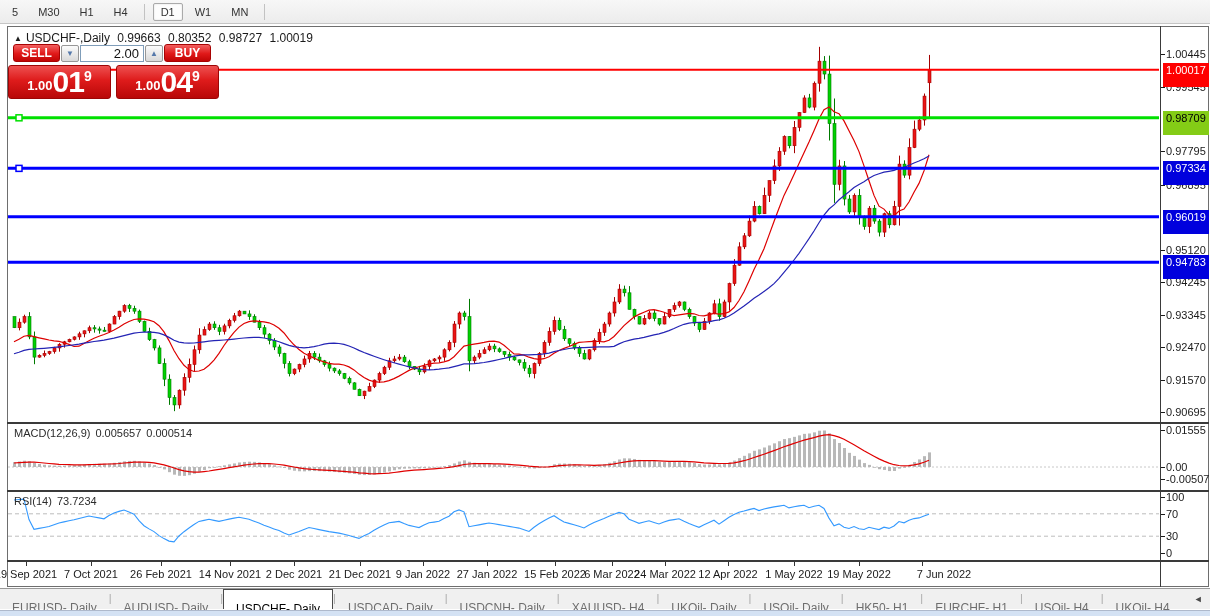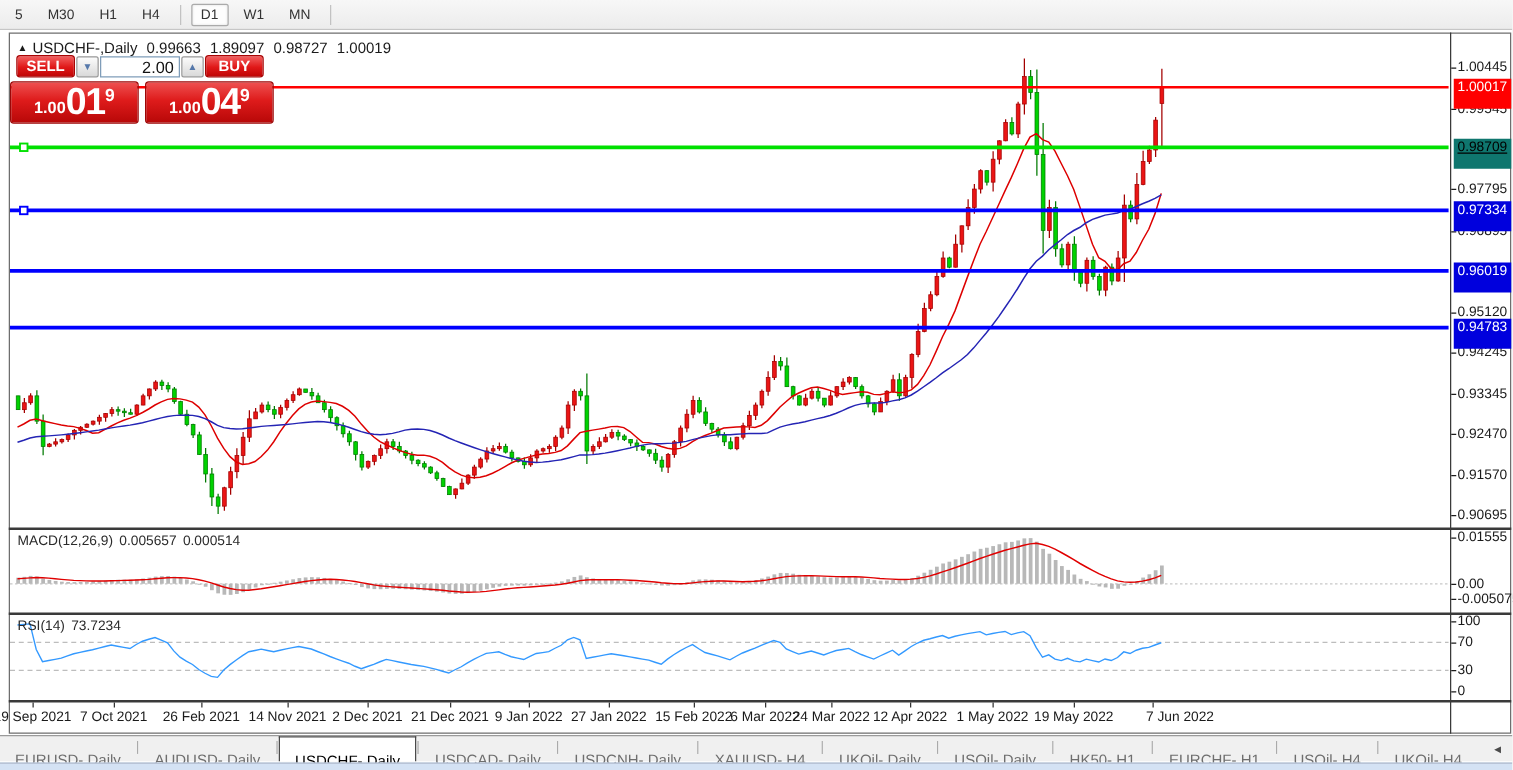--- a/index.html
+++ b/index.html
@@ -677,21 +677,21 @@
       <line x1="0" y1="21.799999999999997" x2="1151" y2="21.799999999999997" stroke="#bdbdbd" stroke-dasharray="4,3"></line>
       <line x1="0" y1="44.2" x2="1151" y2="44.2" stroke="#bdbdbd" stroke-dasharray="4,3"></line>
       <polyline points="6,8.0 11,7.5 16,7.1 21,27.6 26,37.3 31,36.4 36,35.5 41,34.5 46,32.7 51,31.0 56,29.9 61,28.8 66,27.8 71,26.5 76,25.2 81,24.0 86,25.0 91,25.9 96,26.8 101,23.6 106,21.0 111,19.4 116,18.0 121,20.1 126,22.2 131,28.7 136,33.7 141,36.9 146,39.6 151,43.6 156,46.6 161,49.1 166,49.9 171,44.0 176,39.7 181,36.0 186,32.5 191,29.4 196,28.4 201,27.3 206,28.4 211,29.4 216,28.2 221,27.1 226,26.1 231,25.2 236,26.2 241,27.2 246,29.2 251,31.1 256,33.2 261,35.1 266,36.9 271,38.6 276,41.0 281,43.0 286,41.2 291,39.5 296,37.4 301,35.5 306,36.5 311,37.6 316,38.6 321,39.6 326,40.4 331,41.1 336,42.3 341,43.5 346,45.0 351,46.4 356,43.8 361,41.4 366,38.3 371,35.5 376,33.0 381,30.7 386,30.1 391,29.4 396,31.5 401,33.4 406,34.5 411,35.6 416,33.1 421,30.8 426,30.1 431,29.3 436,26.6 441,24.2 446,19.8 451,17.9 456,19.8 461,34.7 466,33.8 471,32.9 476,31.9 481,31.0 486,31.8 491,32.6 496,33.5 501,34.4 506,35.3 511,36.1 516,37.8 521,39.4 526,35.3 531,31.8 536,28.7 541,26.0 546,23.7 551,27.0 556,30.0 561,31.4 566,32.7 571,34.3 576,35.9 581,33.0 586,30.4 591,28.4 596,26.5 601,24.3 606,22.3 611,20.4 616,21.8 621,27.2 626,29.3 631,31.3 636,30.0 641,28.8 646,30.4 651,32.0 656,30.1 661,28.4 666,27.6 671,26.7 676,29.3 681,31.6 686,33.5 691,35.3 696,32.8 701,30.5 706,28.2 711,32.1 716,28.7 721,25.2 726,22.4 731,20.2 736,19.0 741,17.6 746,16.4 751,18.6 756,17.0 761,15.9 766,14.9 771,14.1 776,13.3 781,15.9 786,14.8 791,13.9 796,13.2 801,15.7 806,14.3 811,13.3 816,16.5 821,26.1 826,33.8 831,31.9 836,35.3 841,36.5 846,34.6 851,36.7 856,37.5 861,35.3 866,36.5 871,37.6 876,35.2 881,36.4 886,34.0 891,29.5 896,30.8 901,28.2 906,26.6 911,25.9 916,24.0 921,22.2" fill="none" stroke="#3399ff" stroke-width="1.1"></polyline>
     </svg>
   <div class="hsep" style="top:560px"></div>
   <div id="vsep-axis"></div>
 
   <div id="chart-title">
     <span class="marker">▲</span><span>USDCHF-,Daily</span>
     <span>0.99663</span>
-    <span>1.89097</span>
+    <span>0.80352</span>
     <span>0.98727</span>
     <span>1.00019</span>
   </div>
 
   <div id="trade-panel">
     <div id="trade-row1">
       <div class="trade-btn">SELL</div>
       <div class="spin-btn">▼</div>
       <input id="volume-input" value="2.00" style="">
       <div class="spin-btn">▲</div>
@@ -733,21 +733,21 @@
       <div class="axis-dash" style="top: 281.941px;"></div>
       <div class="axis-label" style="top: 309.029px;">0.93345</div>
       <div class="axis-dash" style="top: 315.029px;"></div>
       <div class="axis-label" style="top: 341.198px;">0.92470</div>
       <div class="axis-dash" style="top: 347.198px;"></div>
       <div class="axis-label" style="top: 374.287px;">0.91570</div>
       <div class="axis-dash" style="top: 380.287px;"></div>
       <div class="axis-label" style="top: 406.456px;">0.90695</div>
       <div class="axis-dash" style="top: 412.456px;"></div>
       <div class="axis-badge" style="top: 62.7353px; background: rgb(255, 0, 0); color: rgb(255, 255, 255);">1.00017</div>
-      <div class="axis-badge" style="top: 110.824px; background: #0f766e; color: rgb(0, 0, 0); text-decoration: underline;">0.98709</div>
+      <div class="axis-badge" style="top: 110.824px; background: #84cc16; color: rgb(0, 0, 0);">0.98709</div>
       <div class="axis-badge" style="top: 161.375px; background: rgb(0, 0, 221); color: rgb(255, 255, 255);">0.97334</div>
       <div class="axis-badge" style="top: 209.721px; background: rgb(0, 0, 221); color: rgb(255, 255, 255);">0.96019</div>
       <div class="axis-badge" style="top: 255.162px; background: rgb(0, 0, 221); color: rgb(255, 255, 255);">0.94783</div>
       <div class="axis-label" style="top: 423.68px;">0.01555</div>
       <div class="axis-dash" style="top: 429.68px;"></div>
       <div class="axis-label" style="top: 461px;">0.00</div>
       <div class="axis-dash" style="top: 467px;"></div>
       <div class="axis-label" style="top: 473.18px;">-0.005075</div>
       <div class="axis-dash" style="top: 479.18px;"></div>
       <div class="axis-label" style="top: 491px;">100</div>

